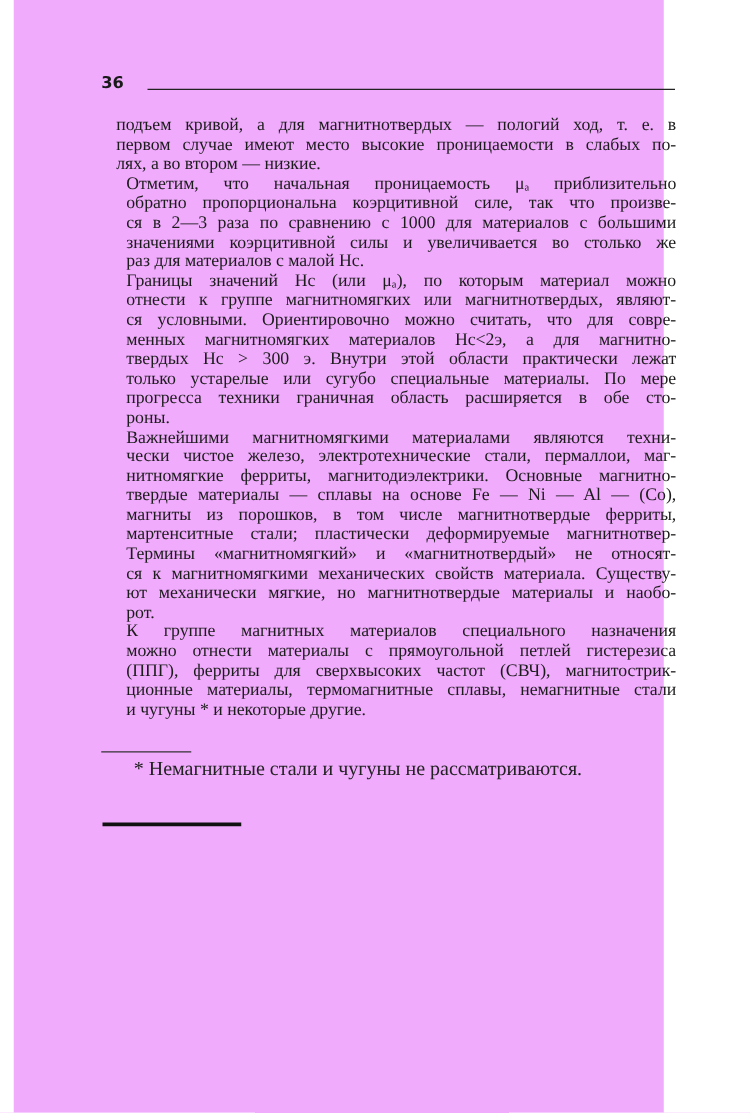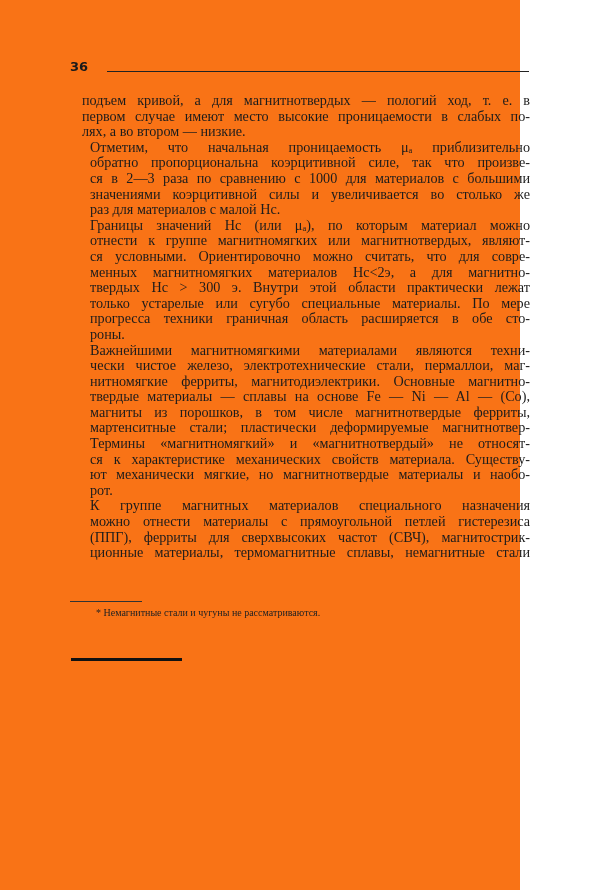--- a/index.html
+++ b/index.html
@@ -1,17 +1,17 @@
 <!DOCTYPE html>
 <html><head>
 <meta charset="utf-8">
 <style>
   html, body { margin: 0; padding: 0; background: #ffffff; }
   body { width: 600px; height: 890px; position: relative; overflow: hidden; }
-  .page { position: absolute; left: 0; top: 0; width: 520px; height: 890px; background: #f97316; }
+  .page { position: absolute; left: 11px; top: 0; width: 520px; height: 890px; background: #f0abfc; }
   .page-number {
     position: absolute; left: 70px; top: 59px;
     font-family: "DejaVu Sans", sans-serif; font-weight: bold; font-size: 13px; color: #1a1a1a;
   }
   .header-rule {
     position: absolute; left: 107px; top: 71px; width: 422px; height: 0;
     border-top: 1.3px solid #222;
   }
   .body-text {
     position: absolute; left: 70px; top: 93px; width: 460px;
@@ -21,21 +21,21 @@
   .para { margin: 0; text-indent: 20px; }
   .para:first-child { text-indent: 0; margin-left: 12px; }
   .line { display: block; text-align: justify; text-align-last: justify; white-space: nowrap; }
   .line.last { text-align-last: left; }
   .footnote-rule {
     position: absolute; left: 70px; top: 601px; width: 72px; height: 0;
     border-top: 1px solid #333;
   }
   .footnote {
     position: absolute; left: 96px; top: 607px;
-    font-family: "Liberation Serif", serif; font-size: 10px; color: #222;
+    font-family: "Liberation Serif", serif; font-size: 16px; color: #222;
   }
   .thick-bar {
     position: absolute; left: 71px; top: 658px; width: 111px; height: 3px; background: #111;
   }
 </style>
 </head>
 <body>
 
 <div class="page">
   <div class="page-number">36</div>
@@ -67,28 +67,29 @@
     <div class="para">
       <span class="line">Важнейшими магнитномягкими материалами являются техни-</span>
       <span class="line">чески чистое железо, электротехнические стали, пермаллои, маг-</span>
       <span class="line">нитномягкие ферриты, магнитодиэлектрики. Основные магнитно-</span>
       <span class="line">твердые материалы — сплавы на основе Fe — Ni — Al — (Co),</span>
       <span class="line">магниты из порошков, в том числе магнитнотвердые ферриты,</span>
       <span class="line">мартенситные стали; пластически деформируемые магнитнотвер-</span>
     </div>
     <div class="para">
       <span class="line">Термины «магнитномягкий» и «магнитнотвердый» не относят-</span>
-      <span class="line">ся к характеристике механических свойств материала. Существу-</span>
+      <span class="line">ся к магнитномягкими механических свойств материала. Существу-</span>
       <span class="line">ют механически мягкие, но магнитнотвердые материалы и наобо-</span>
       <span class="line last">рот.</span>
     </div>
     <div class="para">
       <span class="line">К группе магнитных материалов специального назначения</span>
       <span class="line">можно отнести материалы с прямоугольной петлей гистерезиса</span>
       <span class="line">(ППГ), ферриты для сверхвысоких частот (СВЧ), магнитострик-</span>
       <span class="line">ционные материалы, термомагнитные сплавы, немагнитные стали</span>
+      <span class="line last">и чугуны * и некоторые другие.</span>
     </div>
   </div>
 
   <div class="footnote-rule"></div>
   <div class="footnote">* Немагнитные стали и чугуны не рассматриваются.</div>
   <div class="thick-bar"></div>
 </div>
 
 </body></html>

